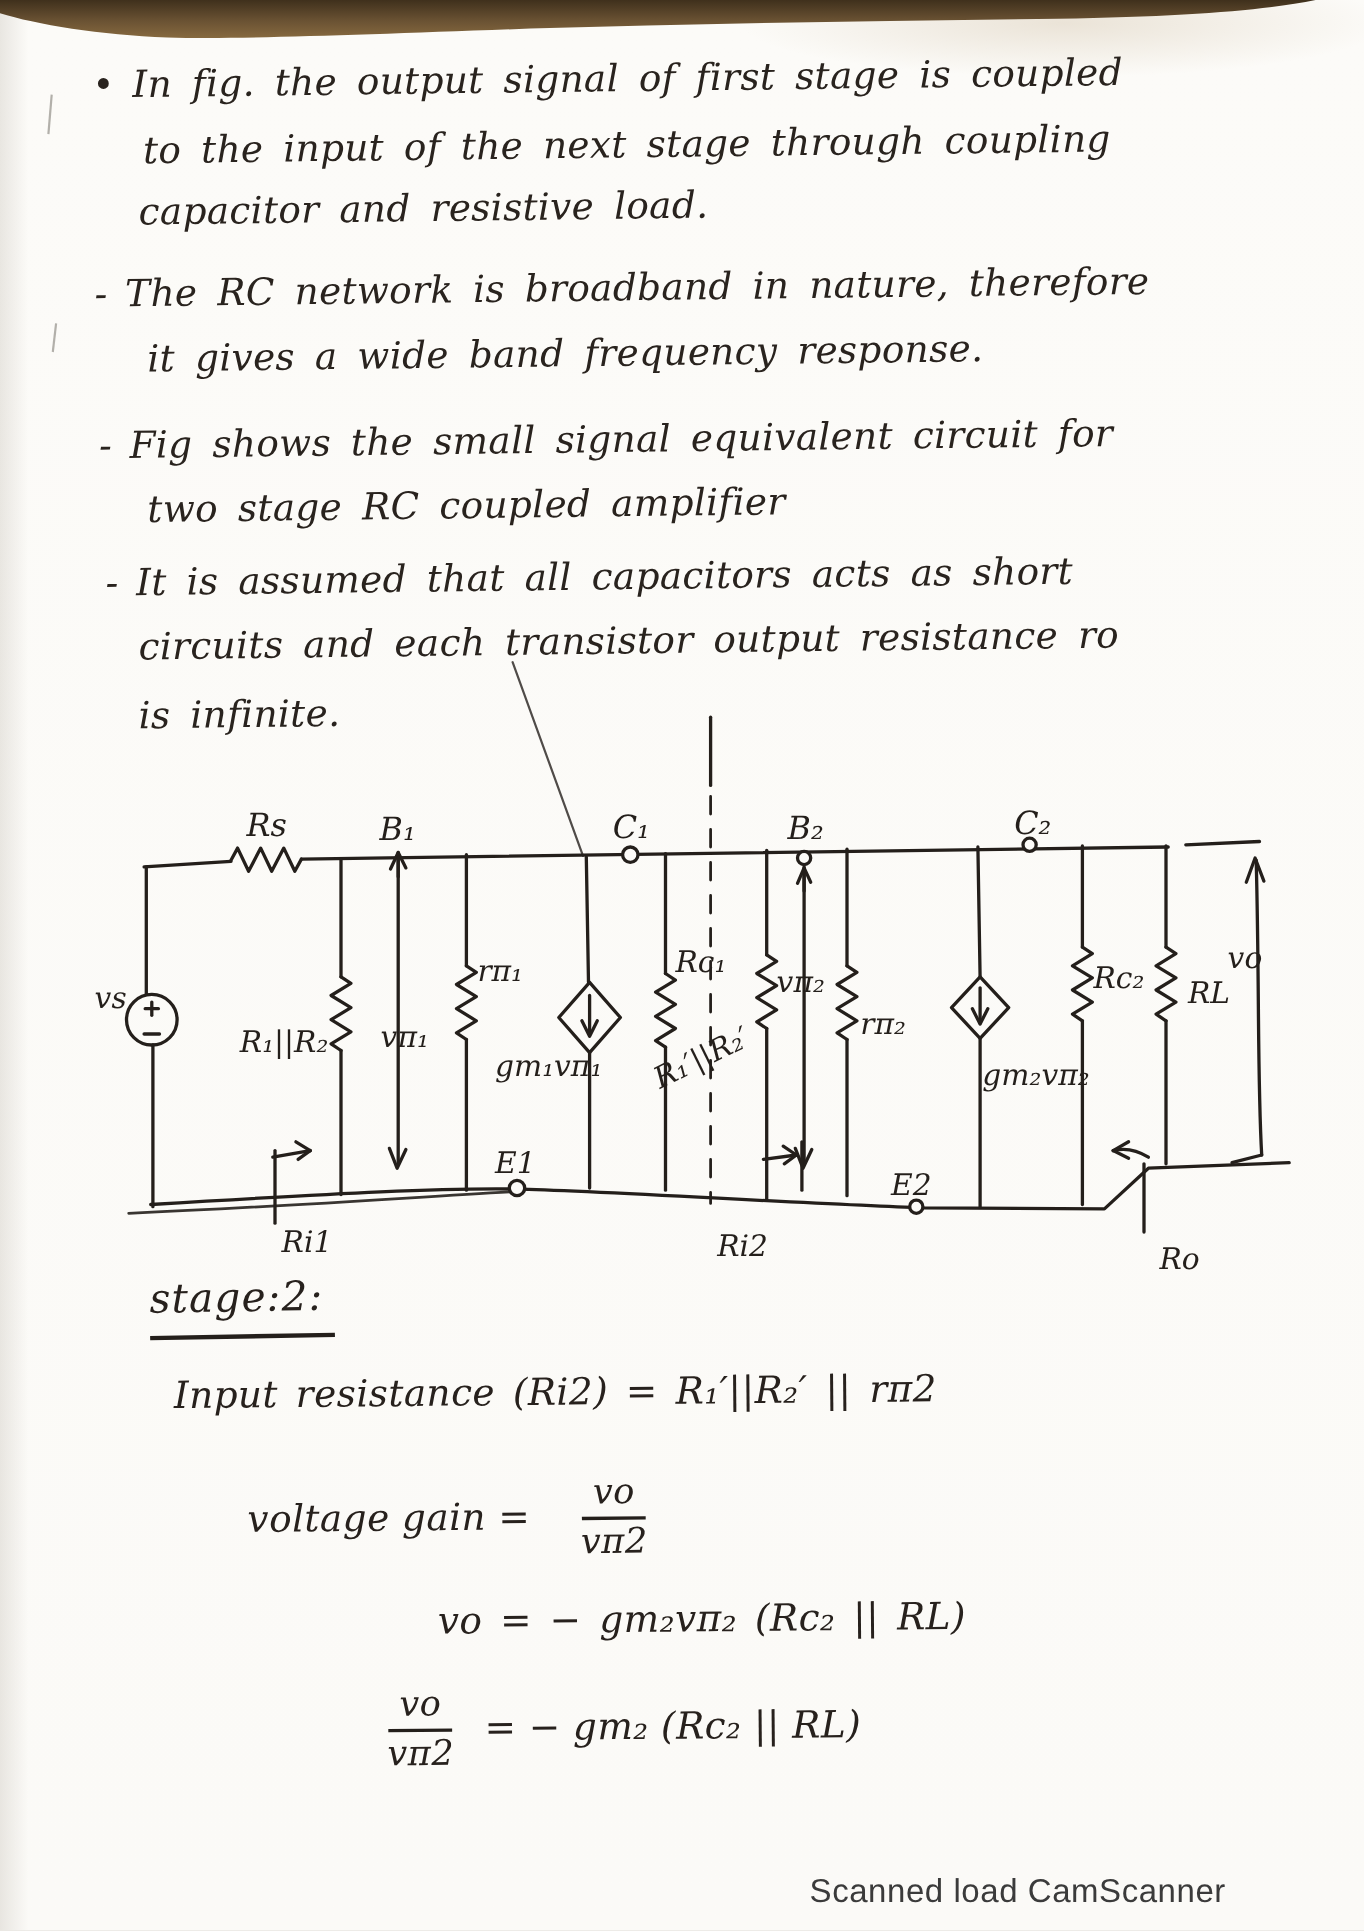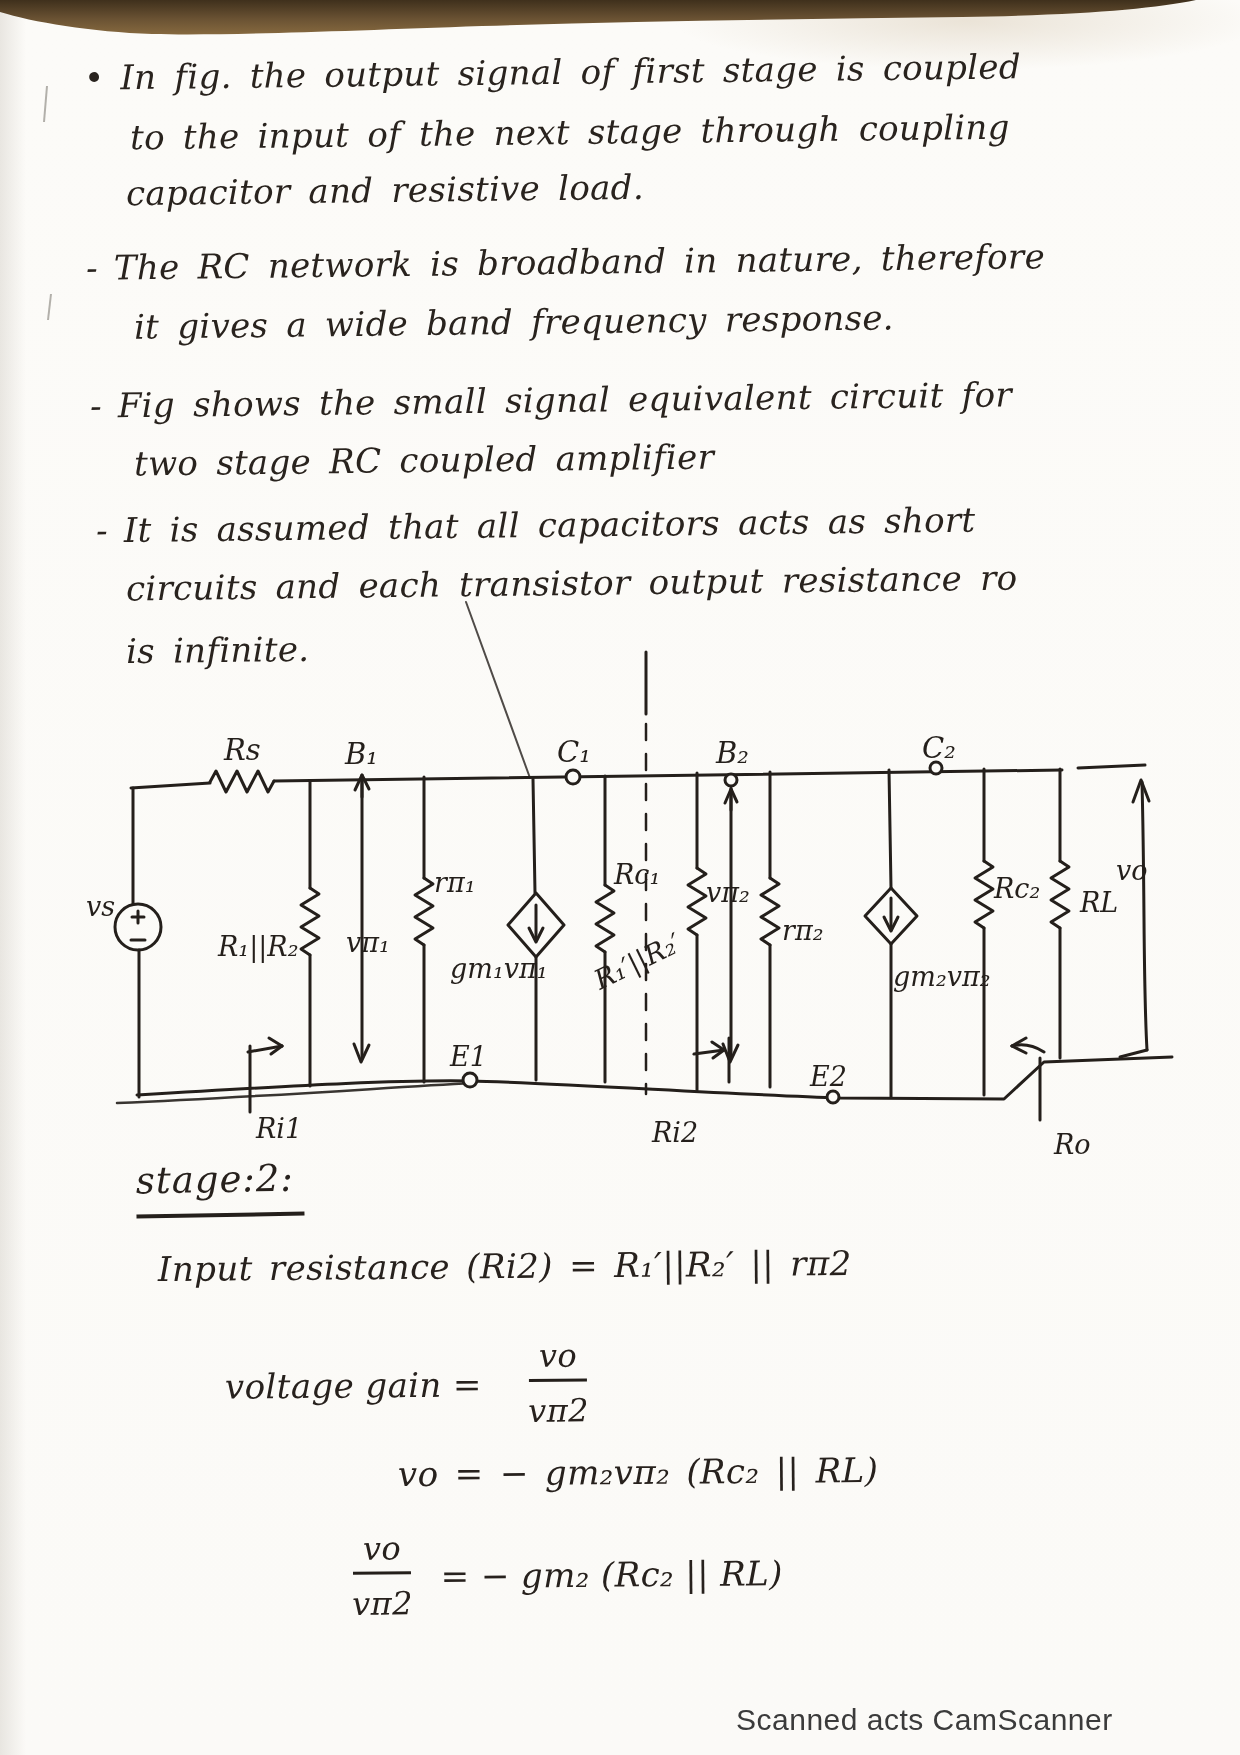--- a/index.html
+++ b/index.html
@@ -24,21 +24,21 @@
   .heading{
     position:absolute; font-size:37px; font-style:italic; letter-spacing:1px;
     border-bottom:4px solid #241f1b; padding:0 10px 12px 0; transform:rotate(-1deg);
   }
   .eq{position:absolute; font-size:34px; font-style:italic; white-space:nowrap;
       letter-spacing:.4px; word-spacing:5px; transform:rotate(-.5deg);}
   .eqrow{position:absolute; display:flex; align-items:center; font-style:italic;
       font-size:34px; letter-spacing:.4px; transform:rotate(-.5deg);}
   .frac{display:inline-flex; flex-direction:column; align-items:center; font-size:32px;}
   .frac .num{padding:0 10px 4px 10px; border-bottom:3px solid #241f1b;}
-  .frac .den{padding-top:10px;}
+  .frac .den{padding-top:0;}
   .footer{
     position:absolute; left:736px; top:1703px; font-size:30px; color:#3b3b3b;
     font-family:"Liberation Sans","DejaVu Sans",sans-serif; font-style:normal;
     letter-spacing:.5px;
   }
 </style>
 </head>
 <body>
 
 <div id="page">
@@ -268,15 +268,15 @@
   <div class="eq" style="left:398px; top:1452px">vo = − gm₂vπ₂ (Rc₂ || RL)</div>
 
   <div class="eqrow" style="left:352px; top:1528px">
     <span class="frac">
       <span class="num">vo</span>
       <span class="den">vπ2</span>
     </span>
     <span style="margin-left:28px">= − gm₂ (Rc₂ || RL)</span>
   </div>
 
-  <div class="footer">Scanned acts CamScanner</div>
+  <div class="footer">Scanned load CamScanner</div>
 
 </div>
 
 </body></html>

